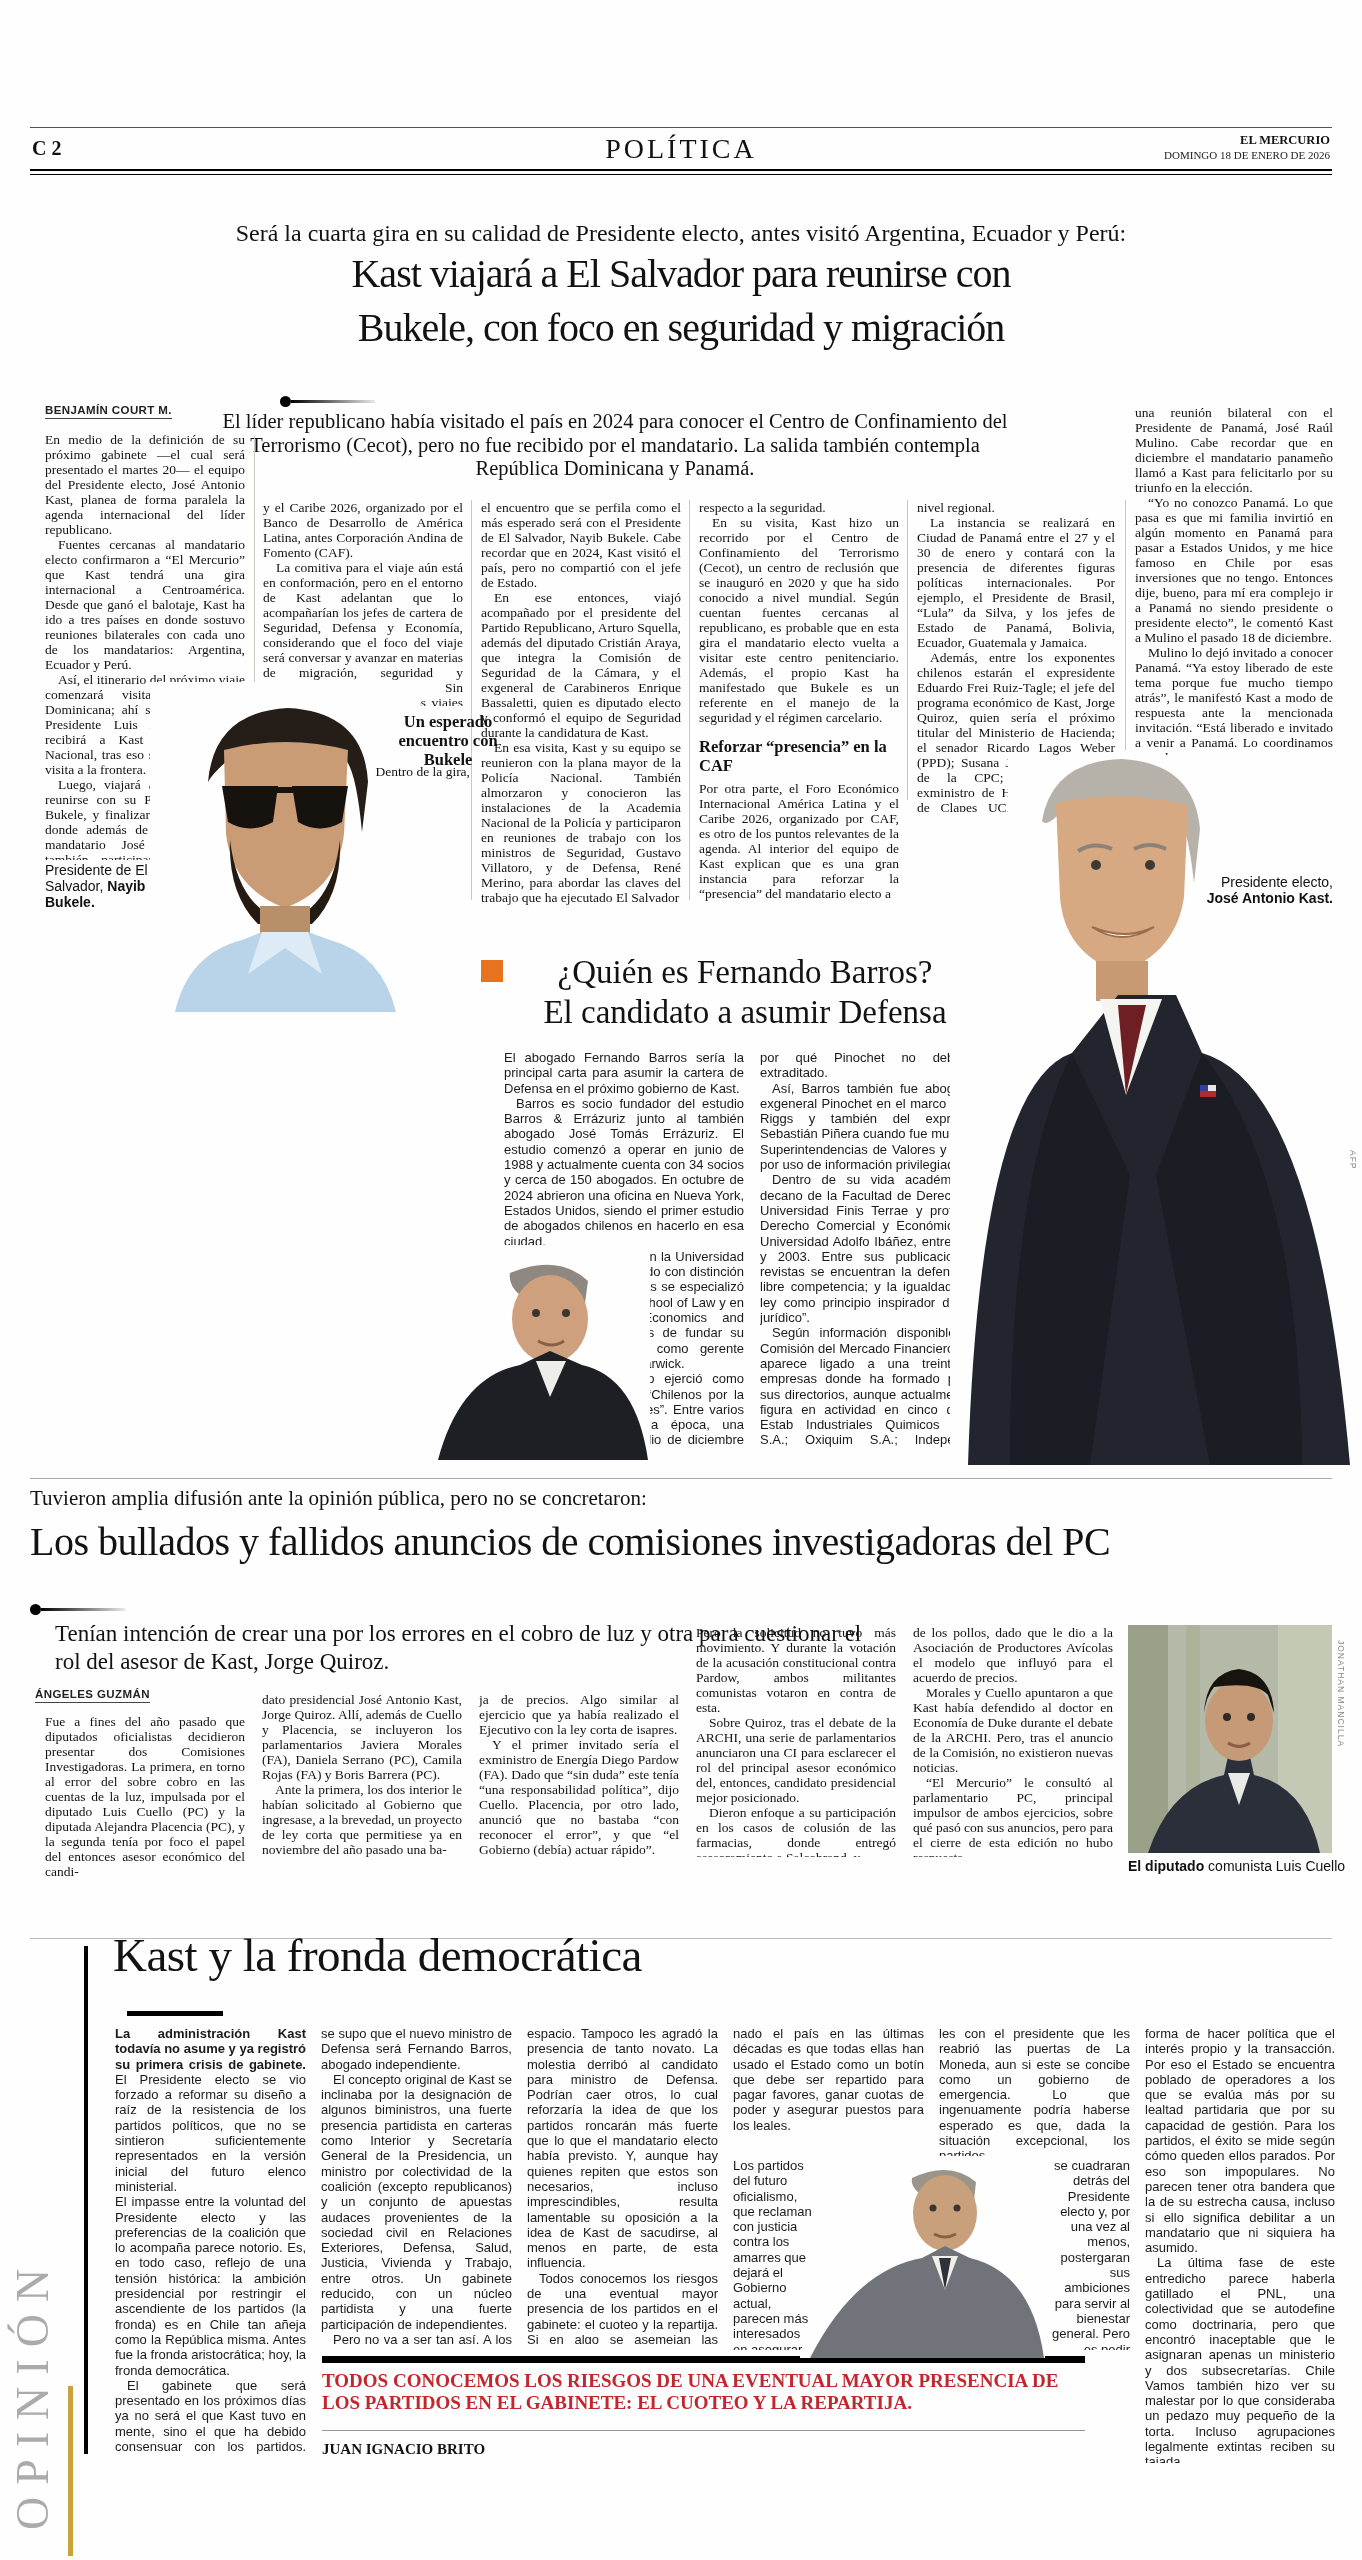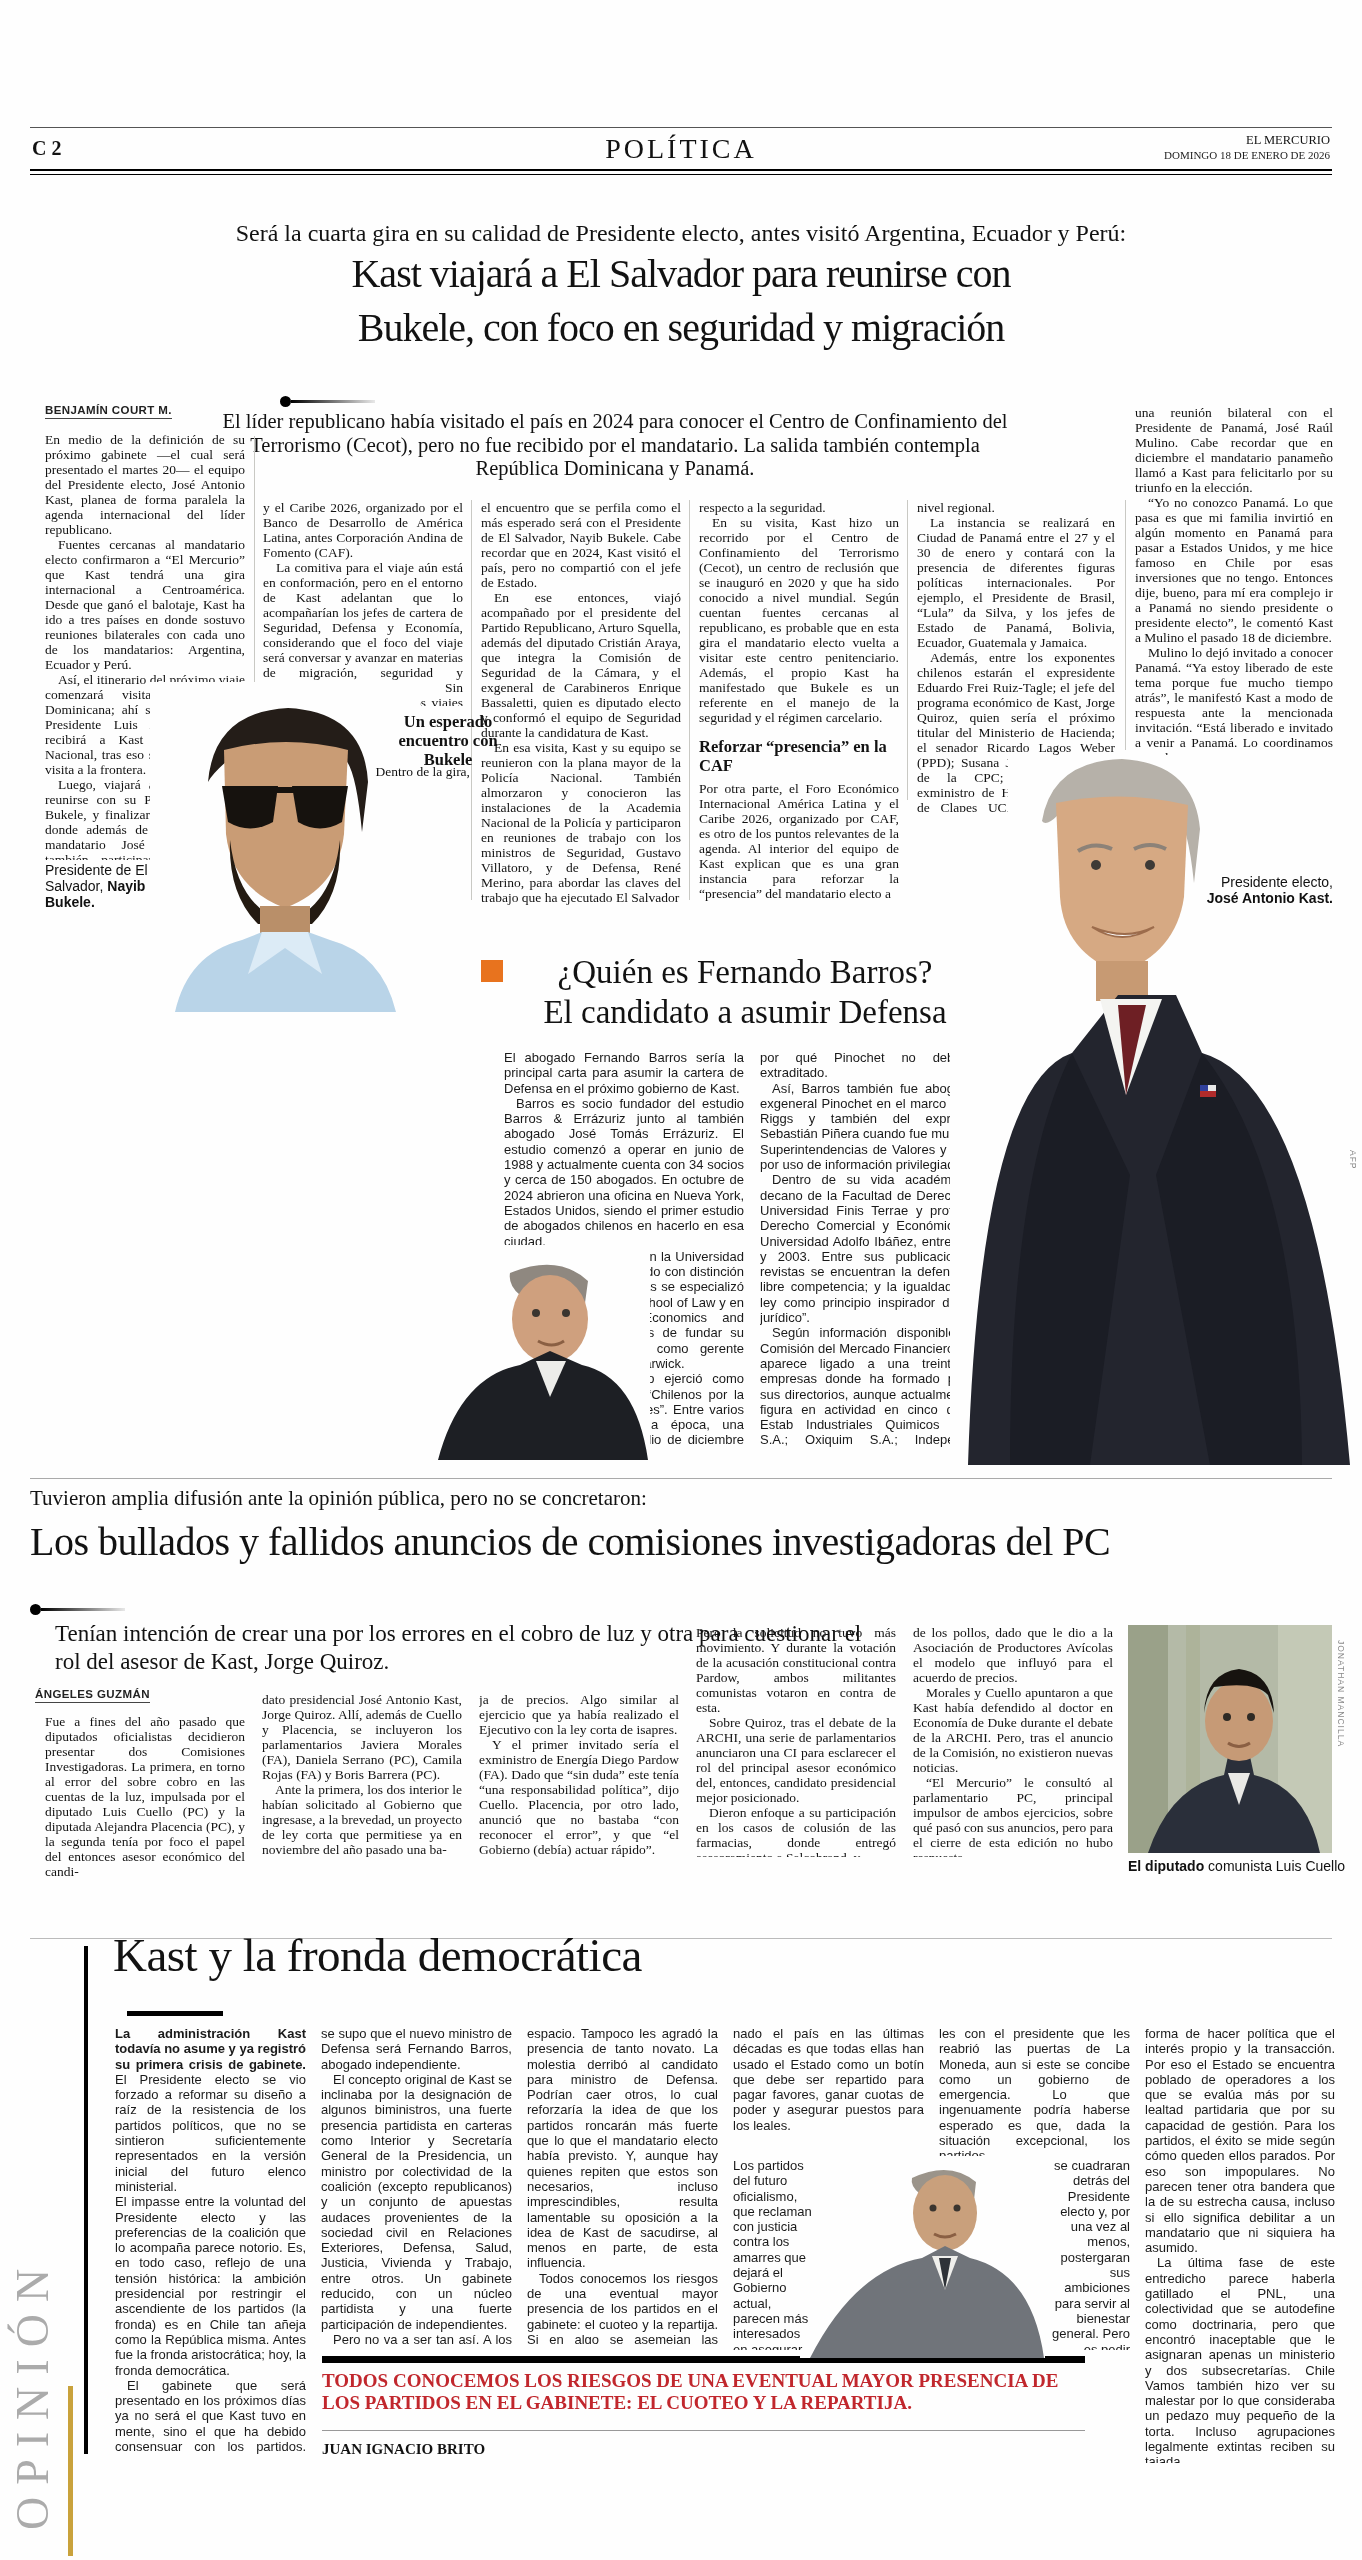--- a/index.html
+++ b/index.html
@@ -26,21 +26,21 @@
   .z1{z-index:1}.z2{z-index:2}.z3{z-index:3}
 </style>
 </head>
 <body>
 
 <div class="page">
 
   <div class="rule" style="left:30px;right:30px;top:127px;height:1px;background:#555"></div>
   <div class="abs sans" style="left:32px;top:137px;font-weight:bold;font-size:20px">C 2</div>
   <div class="abs serif" style="left:0;right:0;top:133px;text-align:center;font-size:28px;letter-spacing:3px">POLÍTICA</div>
-  <div class="abs serif" style="right:32px;top:133px;text-align:right;font-weight:normal;font-size:12.5px">EL MERCURIO</div>
+  <div class="abs serif" style="right:32px;top:133px;text-align:right;font-weight:bold;font-size:12.5px">EL MERCURIO</div>
   <div class="abs serif" style="right:32px;top:149px;text-align:right;font-size:11px;color:#222">DOMINGO 18 DE ENERO DE 2026</div>
   <div class="rule" style="left:30px;right:30px;top:169px;height:2px"></div>
   <div class="rule" style="left:30px;right:30px;top:174px;height:1px"></div>
 
   <div class="abs serif" style="left:0;right:0;top:220px;text-align:center;font-size:24px">Será la cuarta gira en su calidad de Presidente electo, antes visitó Argentina, Ecuador y Perú:</div>
   <h1 class="abs serif" style="left:0;right:0;top:244px;margin:3px;text-align:center;font-size:40px;line-height:54px;font-weight:500;letter-spacing:-1px"><span>Kast viajará a El Salvador para reunirse con</span><br><span>Bukele, con foco en seguridad y migración</span></h1>
 
   <div class="abs byline" style="left:45px;top:404px"><span>BENJAMÍN COURT M.</span></div>
 
   <div class="abs ornament" style="left:280px;top:396px">

